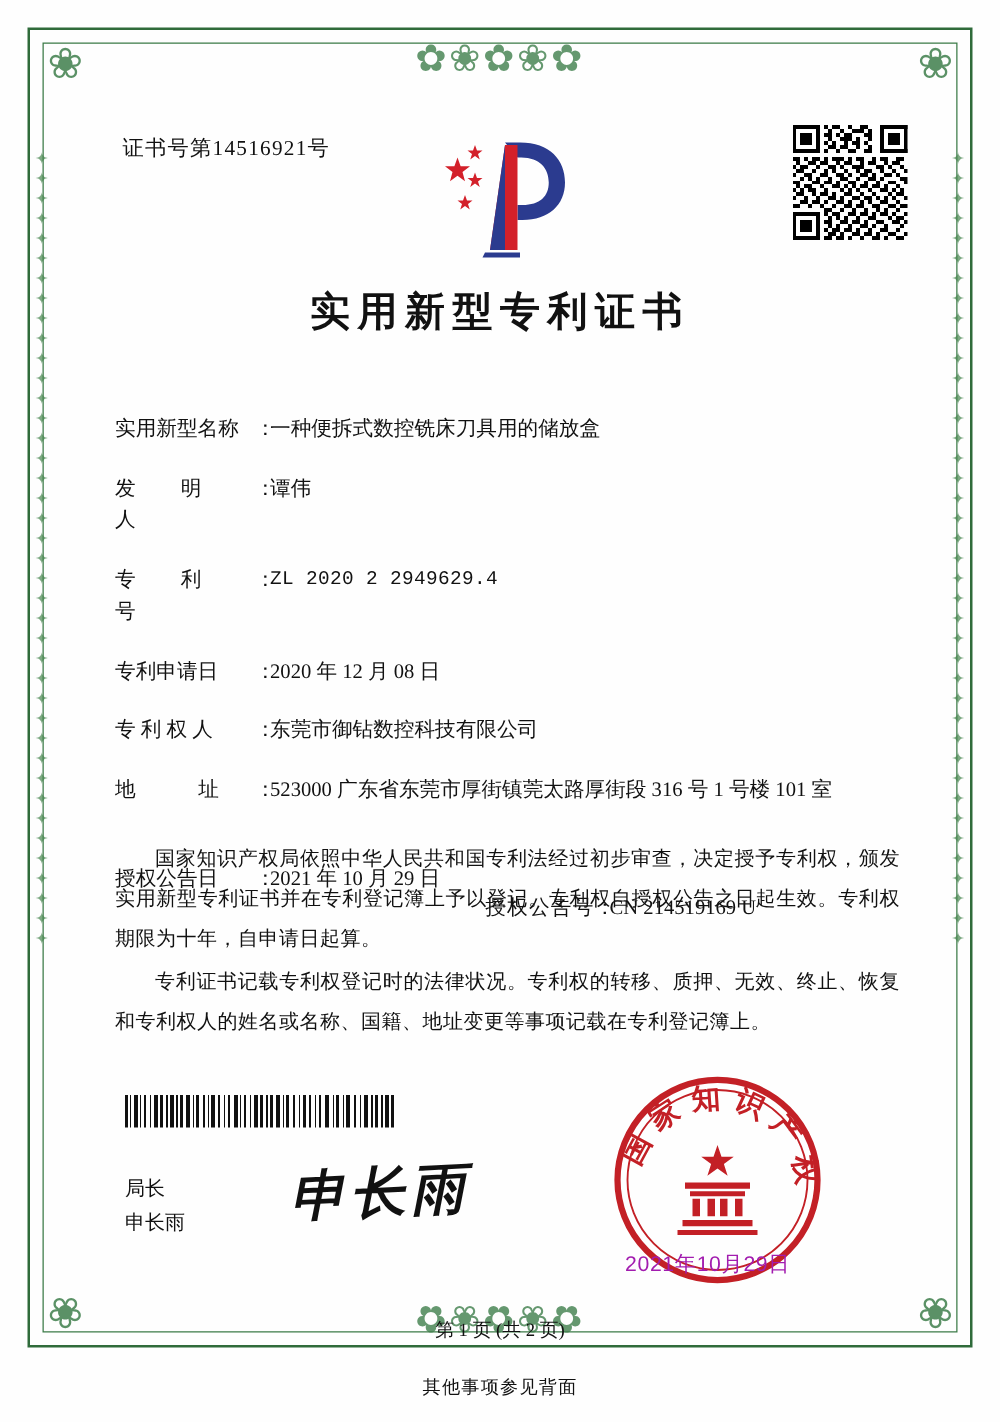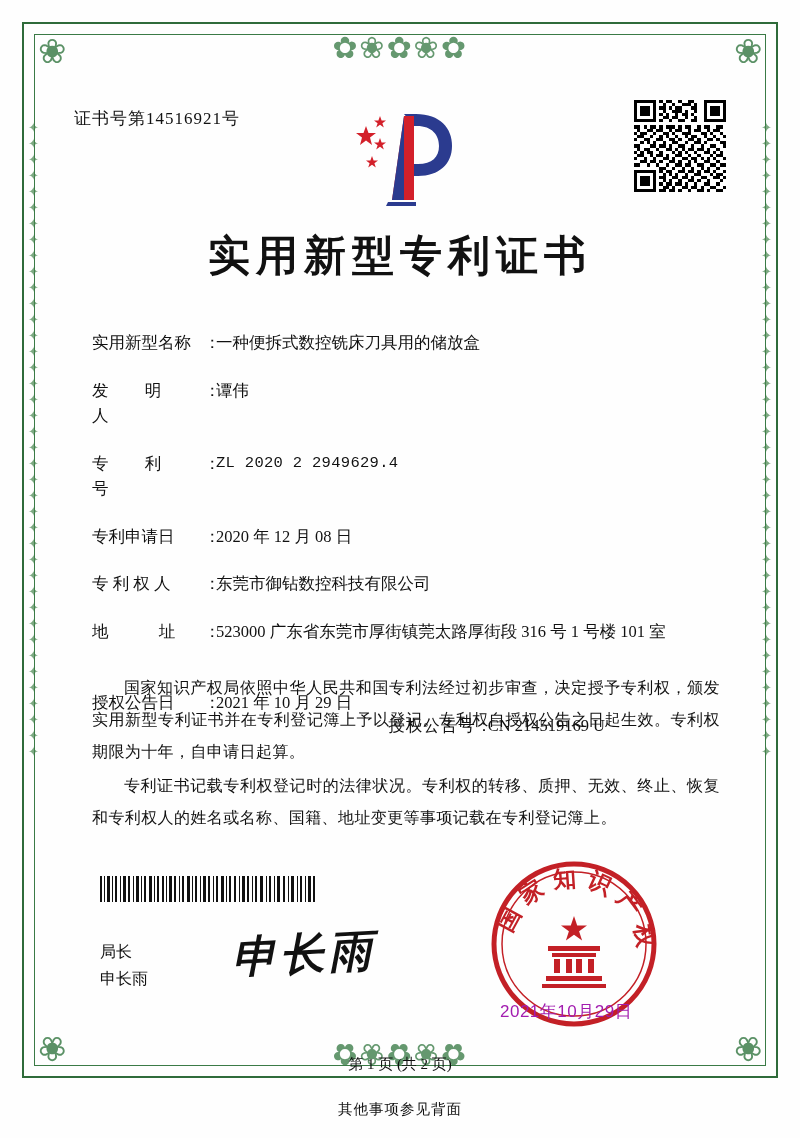--- a/index.html
+++ b/index.html
@@ -84,21 +84,21 @@
     opacity: .7;
     font-family: "DejaVu Sans", sans-serif;
     white-space: nowrap;
   }
   .rail.left  { left: 26px;  top: 120px; writing-mode: vertical-rl; }
   .rail.right { right: 26px; top: 120px; writing-mode: vertical-rl; }
 
   
   .cert-no {
     position: absolute;
-    left: 74px;
+    left: 98px;
     top: 107px;
     font-size: 17px;
     letter-spacing: 1px;
   }
 
   .logo {
     position: absolute;
     left: 346px;
     top: 108px;
     width: 120px;
@@ -111,21 +111,21 @@
     width: 92px;
     height: 92px;
   }
 
   .title {
     position: absolute;
     left: 0;
     right: 0;
     top: 228px;
     text-align: center;
-    font-size: 42px;
+    font-size: 32px;
     font-weight: bold;
     letter-spacing: 6px;
     color: #111;
   }
 
   
   .fields {
     position: absolute;
     left: 92px;
     right: 80px;

